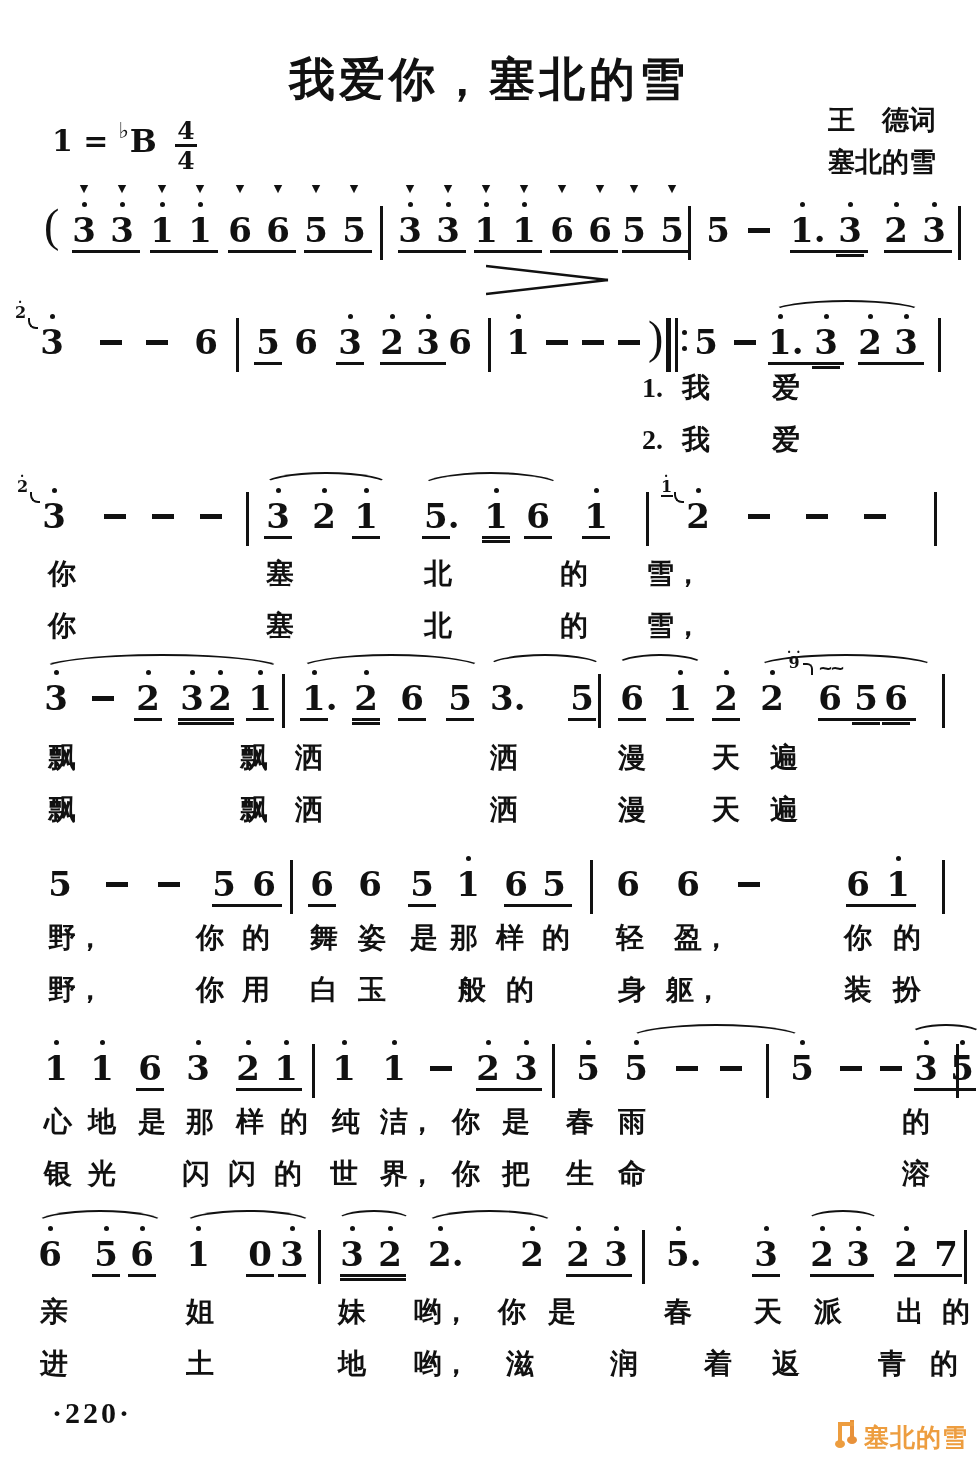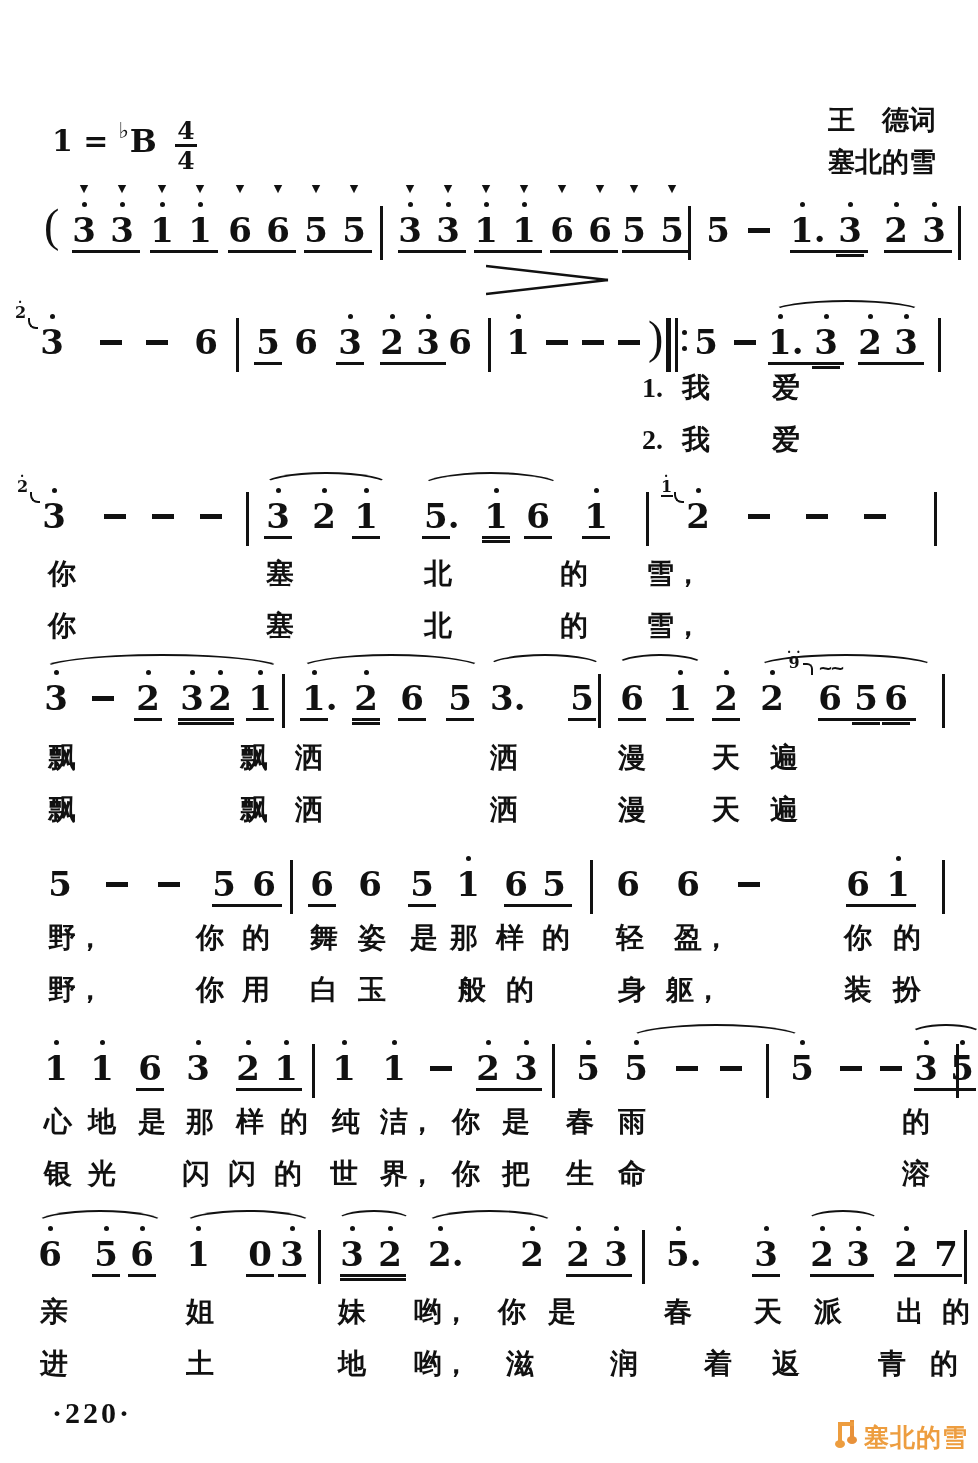--- a/index.html
+++ b/index.html
@@ -51,20 +51,21 @@
   .hairpin-svg{position:absolute;}
   
   #page-number{position:absolute;left:52px;top:1396px;font-size:30px;font-weight:700;letter-spacing:3px;}
   #watermark{position:absolute;right:10px;top:1420px;display:flex;align-items:center;gap:4px;}
   #watermark .wm-text{font-size:25px;font-weight:700;color:#ED9D3F;letter-spacing:1px;}
 </style>
 </head>
 <body>
 
 <div id="page">
+  <h1 id="title">我爱你，塞北的雪</h1>
 
   <div class="credit" id="credit-lyricist">王　德词</div>
   <div class="credit" id="credit-composer">塞北的雪</div>
 
   <div id="keysig">
     <span class="tonic">1 =</span>
     <span class="flat">♭</span>
     <span class="keyname">B</span>
     <span class="meter">
       <span>4</span>

